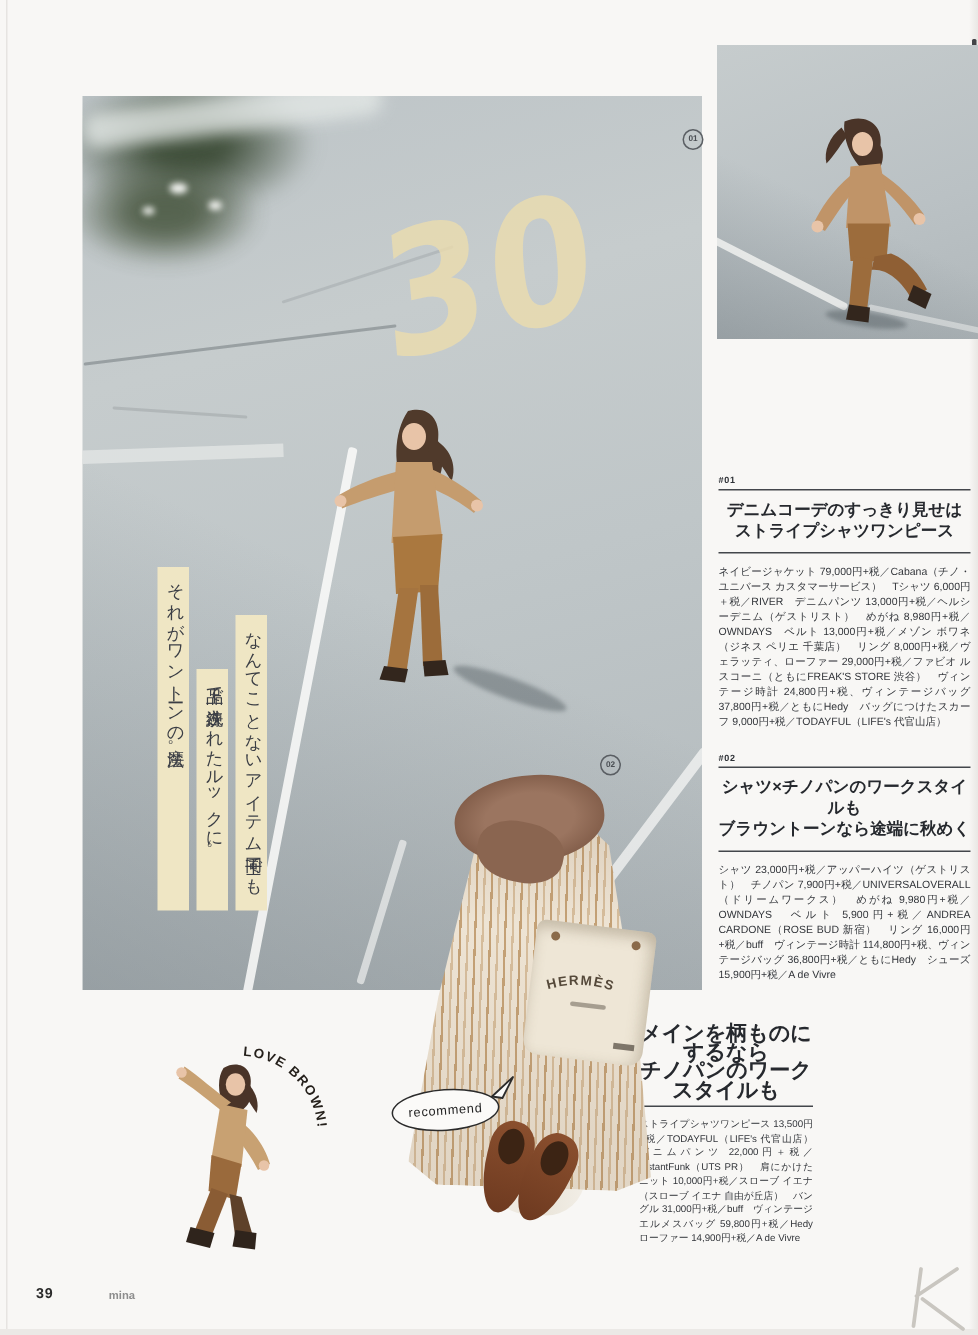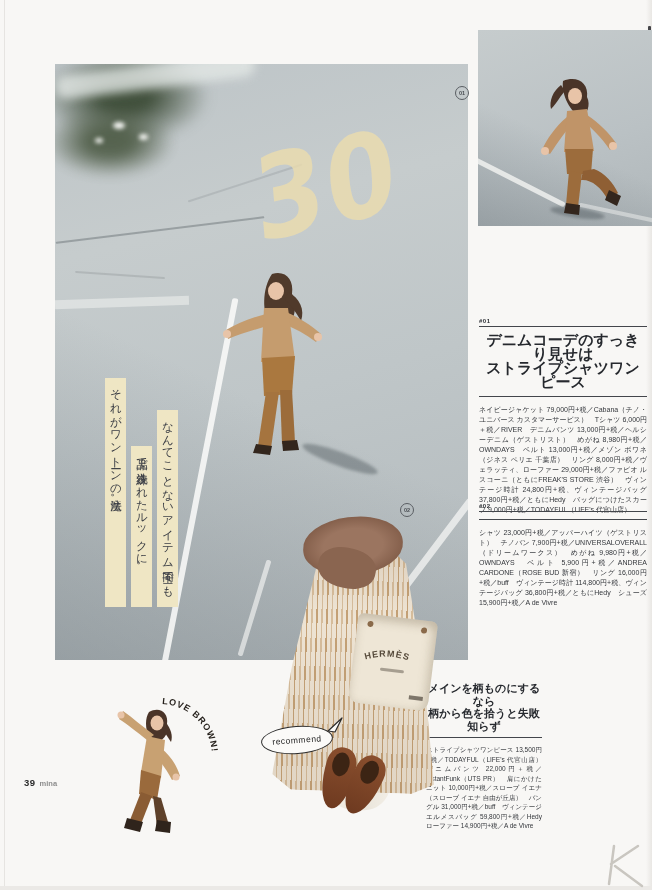--- a/index.html
+++ b/index.html
@@ -37,22 +37,22 @@
   .vcopy span{display:block;background:#efe6c4;color:#3b3e45;font-size:11.5px;font-weight:500;
     letter-spacing:.5px;padding:3px 2px 16px 2px;margin-left:5px;line-height:17px;}
   .vc1{margin-top:32px;} .vc2{margin-top:68px;} .vc3{margin-top:0;}
   
   .credit{position:absolute;}
   .c1{left:479px;top:318px;width:168px;}
   .c2{left:479px;top:503px;width:168px;}
   .c3{left:426px;top:682px;width:116px;}
   .credit-tag{font-size:6px;font-weight:bold;letter-spacing:.5px;color:#2e3136;margin-bottom:2px;}
   .rule{border:none;border-top:1.3px solid #43464b;margin:0;}
-  .credit-title{text-align:center;font-weight:bold;font-size:15px;line-height:14px;color:#26292e;margin:6px 0 7px;}
-  .c3 .credit-title{font-size:11px;line-height:12.5px;margin:0 0 5px;}
+  .credit-title{text-align:center;font-weight:bold;font-size:11px;line-height:14px;color:#26292e;margin:6px 0 7px;}
+  .c3 .credit-title{font-size:14px;line-height:12.5px;margin:0 0 5px;}
   .credit-body{font-size:7px;line-height:10px;text-align:justify;color:#33363b;margin-top:8px;}
   .c3 .credit-body{font-size:6.5px;line-height:9.5px;margin-top:7px;}
   
   .bubble{position:absolute;left:261px;top:726px;width:72px;height:28px;border:1.3px solid #2b2b2b;
     border-radius:50%;display:flex;align-items:center;justify-content:center;background:#fbfaf8;
     font-size:8.5px;letter-spacing:.5px;color:#222;transform:rotate(-4deg);z-index:9;}
   .bubble-tail{position:absolute;left:326px;top:714px;z-index:9;}
   
   .pants{position:absolute;left:328px;top:688px;width:64px;height:122px;background:linear-gradient(90deg,#f4f0e8,#e9e4d9 55%,#f2eee6);
     border-radius:18px 22px 26px 26px;transform:rotate(3deg);z-index:1;}
@@ -67,21 +67,21 @@
     transform:rotate(7deg);z-index:5;box-shadow:inset 0 6px 8px rgba(120,105,80,.25), inset -6px 0 8px rgba(120,105,80,.15);}
   .bag .rivet{position:absolute;top:7px;width:6px;height:6px;border-radius:50%;background:#8a6a4a;}
   .bag .subline{position:absolute;left:28px;top:52px;width:24px;height:3px;background:#6b6257;opacity:.55;border-radius:2px;}
   .bag .tagline{position:absolute;right:6px;bottom:10px;width:14px;height:4px;background:#4e463c;opacity:.7;}
   .loafer{position:absolute;width:30px;height:62px;background:linear-gradient(#8a4f2e,#6e3a20);z-index:6;
     border-radius:45% 45% 50% 50% / 28% 28% 60% 60%;}
   .loafer .opening{position:absolute;left:6px;top:5px;width:17px;height:24px;background:#3c2414;border-radius:50%;}
   .lf1{left:323px;top:747px;transform:rotate(14deg);}
   .lf2{left:349px;top:754px;transform:rotate(26deg);}
   
-  .folio{position:absolute;left:24px;top:777px;display:flex;align-items:flex-end;}
+  .folio{position:absolute;left:24px;top:857px;display:flex;align-items:flex-end;gap:33px;}
   .folio .num{font-size:9.5px;font-weight:bold;letter-spacing:.5px;color:#2b2b2b;}
   .folio .mag{font-size:7.5px;color:#8d8d8d;margin-left:4px;font-weight:bold;}
   svg text{font-family:"Liberation Sans","DejaVu Sans",sans-serif;}
 </style>
 </head>
 <body>
 
 <div class="page">
 
   <div class="edge-left"></div>
@@ -171,29 +171,31 @@
       <div>ストライプシャツワンピース</div>
     </div>
     <hr class="rule">
     <div class="credit-body">ネイビージャケット 79,000円+税／Cabana（チノ・ユニバース カスタマーサービス）　Tシャツ 6,000円＋税／RIVER　デニムパンツ 13,000円+税／ヘルシーデニム（ゲストリスト）　めがね 8,980円+税／OWNDAYS　ベルト 13,000円+税／メゾン ボワネ（ジネス ペリエ 千葉店）　リング 8,000円+税／ヴェラッティ、ローファー 29,000円+税／ファビオ ルスコーニ（ともにFREAK'S STORE 渋谷）　ヴィンテージ時計 24,800円+税、ヴィンテージバッグ 37,800円+税／ともにHedy　バッグにつけたスカーフ 9,000円+税／TODAYFUL（LIFE's 代官山店）</div>
   </div>
 
   <div class="credit c2">
     <div class="credit-tag">#02</div>
     <hr class="rule">
     <div class="credit-title">
+      <div>シャツ×チノパンのワークスタイルも</div>
+      <div>ブラウントーンなら途端に秋めく</div>
     </div>
     <hr class="rule">
     <div class="credit-body">シャツ 23,000円+税／アッパーハイツ（ゲストリスト）　チノパン 7,900円+税／UNIVERSALOVERALL（ドリームワークス）　めがね 9,980円+税／OWNDAYS　ベルト 5,900円+税／ANDREA CARDONE（ROSE BUD 新宿）　リング 16,000円+税／buff　ヴィンテージ時計 114,800円+税、ヴィンテージバッグ 36,800円+税／ともにHedy　シューズ 15,900円+税／A de Vivre</div>
   </div>
 
   <div class="credit c3">
     <div class="credit-title">
       <div>メインを柄ものにするなら</div>
-      <div>柄から色を拾うと失敗知らず</div>
+      <div>チノパンのワークスタイルも</div>
     </div>
     <hr class="rule">
     <div class="credit-body">ストライプシャツワンピース 13,500円+税／TODAYFUL（LIFE's 代官山店）　デニムパンツ 22,000円＋税／InstantFunk（UTS PR）　肩にかけたニット 10,000円+税／スローブ イエナ（スローブ イエナ 自由が丘店）　バングル 31,000円+税／buff　ヴィンテージエルメスバッグ 59,800円+税／Hedy　ローファー 14,900円+税／A de Vivre</div>
   </div>
 
   <div class="pants"></div>
   <div class="dress">
     <div class="dress-shade"></div>
   </div>
   <div class="knit"></div>

